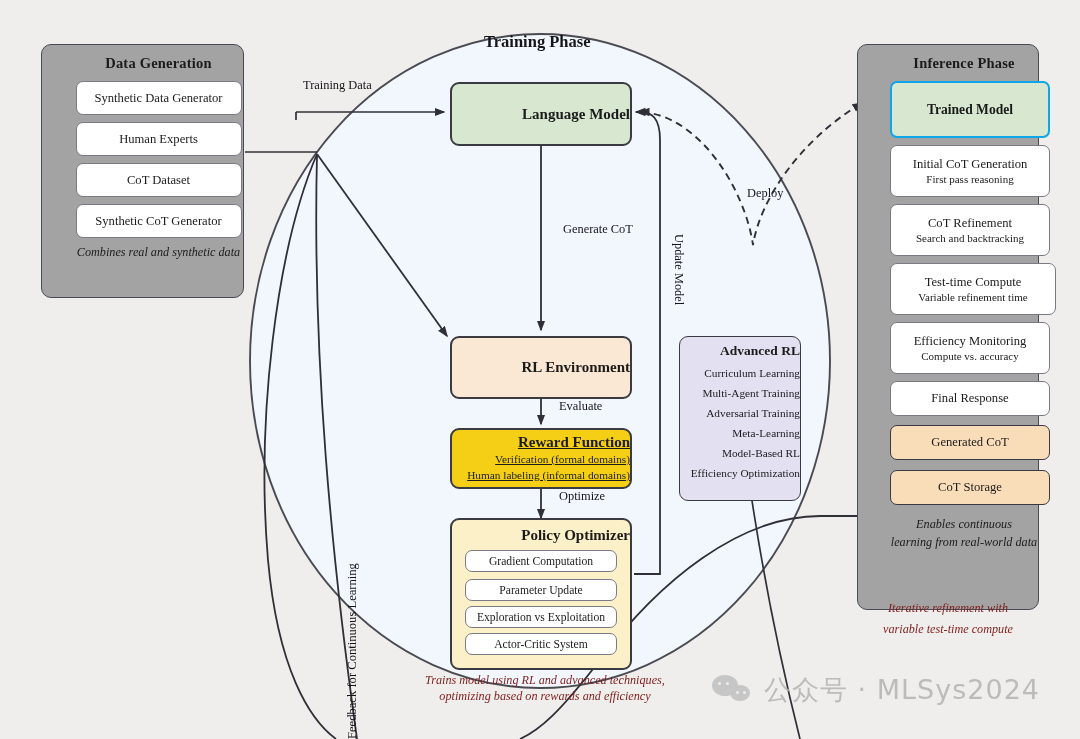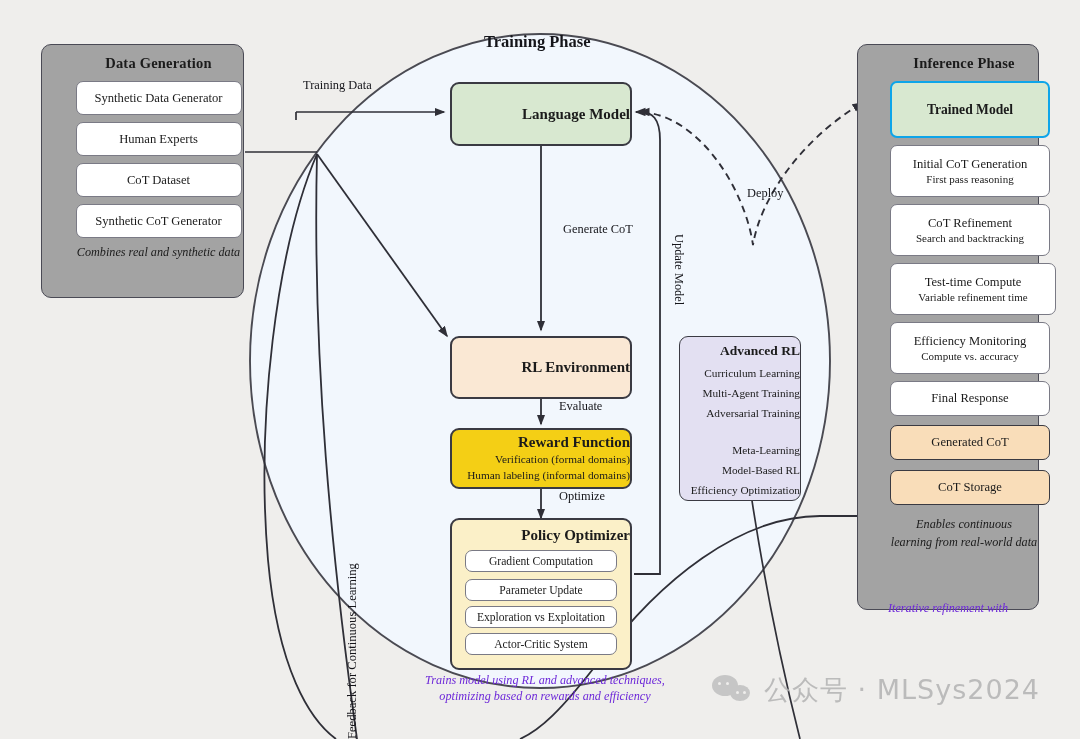--- a/index.html
+++ b/index.html
@@ -42,21 +42,21 @@
   }
   .chip .t1{font-size:12.6px;line-height:15px;}
   .chip .t2{font-size:11px;line-height:14px;}
 
   .caption{
     position:absolute;
     text-align:center;
     font-style:italic;
     font-size:12.2px;
     line-height:16px;
-    color:#6d28d9;
+    color:#7f1d1d;
   }
 
   
   .node{
     position:absolute;
     border:2px solid #3a3a42;
     border-radius:9px;
     box-sizing:border-box;
     display:flex;flex-direction:column;
     align-items:flex-end;justify-content:center;
@@ -162,21 +162,21 @@
   </div>
 
   <div class="node" style="left:450px;top:82px;width:182px;height:64px;background:#d8e8d0;">
     <span class="nt">Language Model</span>
   </div>
 
   <div class="node" style="left:450px;top:336px;width:182px;height:63px;background:#fae8d4;">
     <span class="nt">RL Environment</span>
   </div>
 
-  <div class="node" style="left:450px;top:428px;width:182px;height:61px;background:#f4cf15;gap:1px;">
+  <div class="node" style="left:450px;top:428px;width:182px;height:61px;background:#f4cf15;gap:1px;text-decoration:underline;">
     <span class="nt">Reward Function</span>
     <span class="ns">Verification (formal domains)</span>
     <span class="ns">Human labeling (informal domains)</span>
   </div>
 
   <div class="node" style="left:450px;top:518px;width:182px;height:152px;background:#fbf0c8;justify-content:flex-start;">
     <span class="nt" style="margin:7px 0 6px 0;">Policy Optimizer</span>
     <div class="chip" style="width:152px;height:22px;">
       <span class="t1" style="font-size:11.6px;">Gradient Computation</span>
     </div>
@@ -189,21 +189,21 @@
     <div class="chip" style="width:152px;height:22px;margin-bottom:5px;">
       <span class="t1" style="font-size:11.6px;">Actor-Critic System</span>
     </div>
   </div>
 
   <div class="node" style="left:679px;top:336px;width:122px;height:165px;background:#e3e0f2;
               justify-content:flex-start;border-width:1.6px;">
     <span class="nt" style="font-size:13.5px;margin:6px 0 7px 0;">Advanced RL</span>
     <span class="ns" style="margin-bottom:5px;">Curriculum Learning</span>
     <span class="ns" style="margin-bottom:5px;">Multi-Agent Training</span>
-    <span class="ns" style="margin-bottom:22px;font-family:Liberation Serif, serif;">Adversarial Training</span>
+    <span class="ns" style="margin-bottom:5px;font-family:Liberation Serif, serif;">Adversarial Training</span>
     <span class="ns" style="margin-bottom:5px;">Meta-Learning</span>
     <span class="ns" style="margin-bottom:5px;">Model-Based RL</span>
     <span class="ns">Efficiency Optimization</span>
   </div>
 
   <div class="caption" style="left:380px;top:672px;width:330px;">
     <div>Trains model using RL and advanced techniques,</div>
     <div>optimizing based on rewards and efficiency</div>
   </div>
 
@@ -247,20 +247,21 @@
     </div>
 
     <div style="text-align:center;font-style:italic;font-size:12.2px;line-height:18px;margin-top:10px;">
       <div>Enables continuous</div>
       <div>learning from real-world data</div>
     </div>
   </div>
 
   <div class="caption" style="left:857px;top:598px;width:182px;line-height:21px;">
     <div>Iterative refinement with</div>
+    <div>variable test-time compute</div>
   </div>
 
   <div class="edge-label" style="left:303px;top:78px;">Training Data</div>
 
   <div class="edge-label" style="left:563px;top:222px;">Generate CoT</div>
 
   <div class="edge-label" style="left:559px;top:399px;">Evaluate</div>
 
   <div class="edge-label" style="left:559px;top:489px;">Optimize</div>
 

